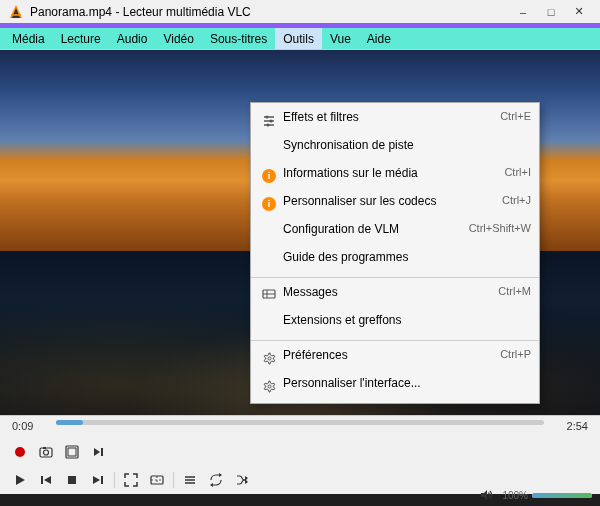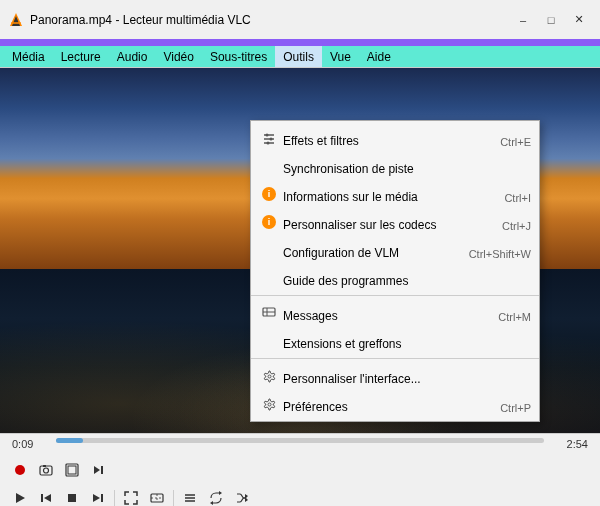--- a/index.html
+++ b/index.html
@@ -12,23 +12,23 @@
       overflow: hidden;
       user-select: none;
     }
 
     
     #title-bar {
       display: flex;
       align-items: center;
       justify-content: space-between;
       background: #f0f0f0;
-      height: 46px;
+      height: 28px;
       padding: 0 8px;
-      border-bottom: 7px solid #8b5cf6;
+      border-bottom: 5px solid #8b5cf6;
     }
     #title-bar-left {
       display: flex;
       align-items: center;
       gap: 6px;
     }
     .vlc-cone {
       width: 16px;
       height: 16px;
     }
@@ -147,21 +147,21 @@
     }
 
     .menu-separator {
       height: 1px;
       background: #ccc;
       margin: 3px 0;
     }
 
     .dropdown-item {
       display: flex;
-      align-items: flex-end;
+      align-items: flex-start;
       padding: 4px 8px;
       cursor: pointer;
       color: #000;
       font-size: 12px;
       min-height: 22px;
       position: relative;
     }
 
     .item-icon {
       width: 20px;
@@ -435,33 +435,33 @@
 
     <div class="menu-separator"></div>
 
     <div class="dropdown-item">
       <span class="item-icon">
         <svg width="13" height="13" viewBox="0 0 13 13">
           <path d="M6,1 L7,1 L7.5,3 C8,3.2 8.5,3.5 8.9,3.9 L11,3.2 L11.8,4.8 L10.2,6 C10.3,6.3 10.3,6.7 10.2,7 L11.8,8.2 L11,9.8 L8.9,9.1 C8.5,9.5 8,9.8 7.5,10 L7,12 L6,12 L5.5,10 C5,9.8 4.5,9.5 4.1,9.1 L2,9.8 L1.2,8.2 L2.8,7 C2.7,6.7 2.7,6.3 2.8,6 L1.2,4.8 L2,3.2 L4.1,3.9 C4.5,3.5 5,3.2 5.5,3 Z" fill="none" stroke="#555" stroke-width="1"></path>
           <circle cx="6.5" cy="6.5" r="1.5" fill="none" stroke="#555" stroke-width="1"></circle>
         </svg>
       </span>
-      <span class="item-label">Personnaliser l'interface...</span>
-      <span class="shortcut"></span>
+      <span class="item-label">Préférences</span>
+      <span class="shortcut">Ctrl+P</span>
     </div>
 
     <div class="dropdown-item">
       <span class="item-icon">
         <svg width="13" height="13" viewBox="0 0 13 13">
           <path d="M6,1 L7,1 L7.5,3 C8,3.2 8.5,3.5 8.9,3.9 L11,3.2 L11.8,4.8 L10.2,6 C10.3,6.3 10.3,6.7 10.2,7 L11.8,8.2 L11,9.8 L8.9,9.1 C8.5,9.5 8,9.8 7.5,10 L7,12 L6,12 L5.5,10 C5,9.8 4.5,9.5 4.1,9.1 L2,9.8 L1.2,8.2 L2.8,7 C2.7,6.7 2.7,6.3 2.8,6 L1.2,4.8 L2,3.2 L4.1,3.9 C4.5,3.5 5,3.2 5.5,3 Z" fill="none" stroke="#555" stroke-width="1"></path>
           <circle cx="6.5" cy="6.5" r="1.5" fill="none" stroke="#555" stroke-width="1"></circle>
         </svg>
       </span>
-      <span class="item-label">Préférences</span>
-      <span class="shortcut">Ctrl+P</span>
+      <span class="item-label">Personnaliser l'interface...</span>
+      <span class="shortcut"></span>
     </div>
 
   </div>
 </div>
 
 <div id="bottom-bar">
 
   <div id="progress-area">
     <span id="time-current">0:09</span>
     <div id="progress-track">

